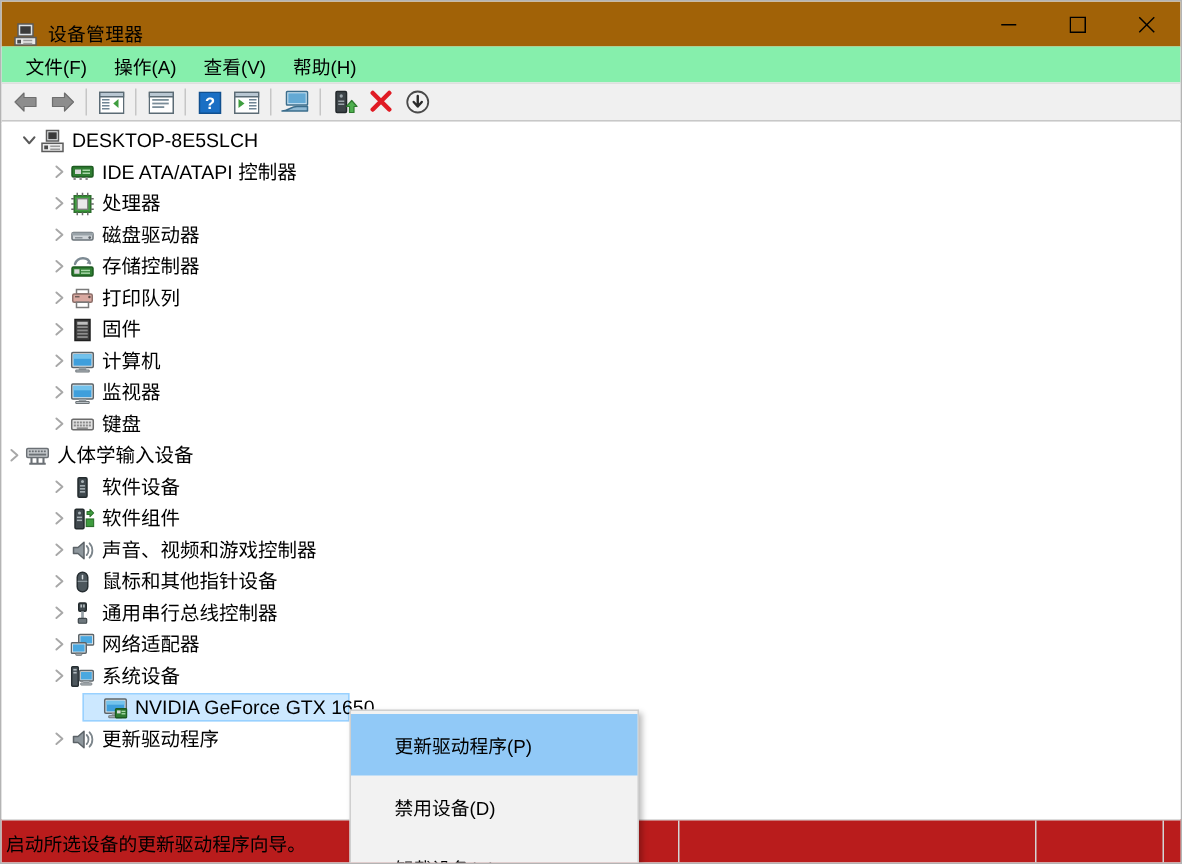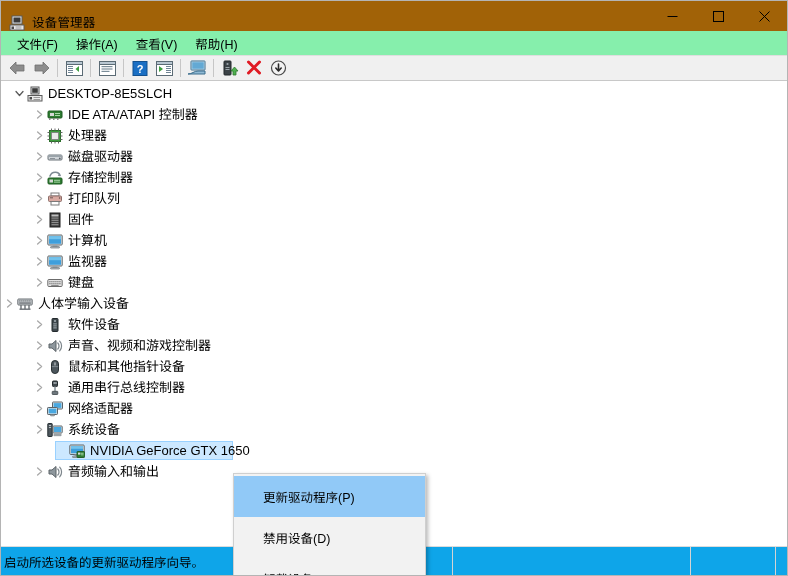--- a/index.html
+++ b/index.html
@@ -174,21 +174,21 @@
     align-items: center;
   }
 
   
   #statusbar {
     position: absolute;
     left: 0;
     bottom: 0;
     width: 788px;
     height: 29px;
-    background: #0ea5e9;
+    background: #b91c1c;
     border-top: 1px solid #dcdcdc;
     box-sizing: border-box;
     display: flex;
     align-items: stretch;
   }
   .sb-pane {
     border-right: 1px solid #d4d4d4;
     display: flex;
     align-items: center;
     padding-left: 3px;
@@ -615,20 +615,38 @@
           </div>
         </div>
         <div class="tree-row" style="padding-left: 30px;">
           <div class="inner">
             <div class="chev">
               <svg width="9" height="9" viewBox="0 0 9 9">
                 <path d="M2.6 1 L6.6 4.5 L2.6 8" fill="none" stroke="#a8a8a8" stroke-width="1.3" stroke-linecap="round" stroke-linejoin="round"></path>
               </svg>
             </div>
             <div class="ticon"><svg width="16" height="16" viewBox="0 0 16 16">
+                <rect x="3" y="1.5" width="6" height="13" rx="0.8" fill="#3f484d" stroke="#232a2d" stroke-width="1"></rect>
+                <circle cx="6" cy="4" r="1" fill="#aab3b8"></circle>
+                <rect x="4.3" y="6.4" width="3.4" height="1" fill="#aab3b8"></rect>
+                <rect x="4.3" y="8.4" width="3.4" height="1" fill="#aab3b8"></rect>
+                <path d="M11 3 L13 3 L13 1.5 L15.5 4 L13 6.5 L13 5 L11 5 Z" fill="#3f9c3f" stroke="#2b6f2b" stroke-width="0.7" stroke-linejoin="round"></path>
+                <rect x="10.5" y="8" width="5" height="5" fill="#3f9c3f" stroke="#2b6f2b" stroke-width="0.8"></rect>
+              </svg></div>
+            <div class="tlabel">软件组件</div>
+          </div>
+        </div>
+        <div class="tree-row" style="padding-left: 30px;">
+          <div class="inner">
+            <div class="chev">
+              <svg width="9" height="9" viewBox="0 0 9 9">
+                <path d="M2.6 1 L6.6 4.5 L2.6 8" fill="none" stroke="#a8a8a8" stroke-width="1.3" stroke-linecap="round" stroke-linejoin="round"></path>
+              </svg>
+            </div>
+            <div class="ticon"><svg width="16" height="16" viewBox="0 0 16 16">
                 <path d="M2 6 L5 6 L9 2.5 L9 13.5 L5 10 L2 10 Z" fill="#8e979d" stroke="#5b6267" stroke-width="1" stroke-linejoin="round"></path>
                 <path d="M10.8 5 C12.4 6.6 12.4 9.4 10.8 11" fill="none" stroke="#7c858b" stroke-width="1.2" stroke-linecap="round"></path>
                 <path d="M12.7 3.2 C15.2 5.7 15.2 10.3 12.7 12.8" fill="none" stroke="#7c858b" stroke-width="1.2" stroke-linecap="round"></path>
               </svg></div>
             <div class="tlabel">声音、视频和游戏控制器</div>
           </div>
         </div>
         <div class="tree-row" style="padding-left: 30px;">
           <div class="inner">
             <div class="chev">
@@ -720,21 +738,21 @@
             <div class="chev">
               <svg width="9" height="9" viewBox="0 0 9 9">
                 <path d="M2.6 1 L6.6 4.5 L2.6 8" fill="none" stroke="#a8a8a8" stroke-width="1.3" stroke-linecap="round" stroke-linejoin="round"></path>
               </svg>
             </div>
             <div class="ticon"><svg width="16" height="16" viewBox="0 0 16 16">
                 <path d="M2 6 L5 6 L9 2.5 L9 13.5 L5 10 L2 10 Z" fill="#8e979d" stroke="#5b6267" stroke-width="1" stroke-linejoin="round"></path>
                 <path d="M10.8 5 C12.4 6.6 12.4 9.4 10.8 11" fill="none" stroke="#7c858b" stroke-width="1.2" stroke-linecap="round"></path>
                 <path d="M12.7 3.2 C15.2 5.7 15.2 10.3 12.7 12.8" fill="none" stroke="#7c858b" stroke-width="1.2" stroke-linecap="round"></path>
               </svg></div>
-            <div class="tlabel">音频输入和输出</div>
+            <div class="tlabel">更新驱动程序</div>
           </div>
         </div>
       </div>
   </div>
 
   <div id="ctxmenu">
     <div class="ctx-item highlight">更新驱动程序(P)</div>
     <div class="ctx-item">禁用设备(D)</div>
     <div class="ctx-item">卸载设备(U)</div>
     <div class="ctx-sep"></div>

